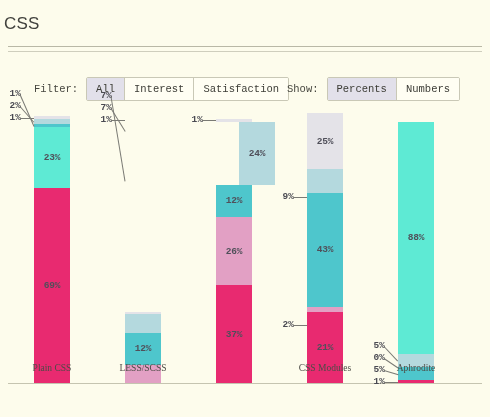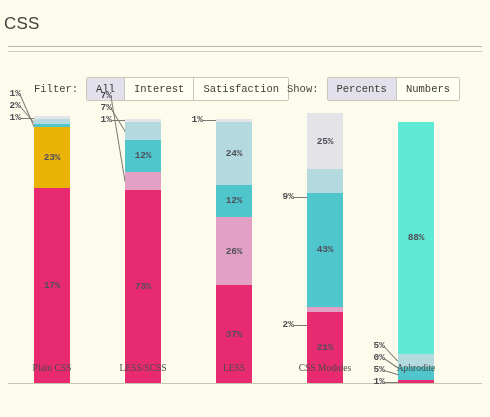--- a/index.html
+++ b/index.html
@@ -191,42 +191,39 @@
         </div>
     </div>
 
   </div>
 
   <div class="chart" id="chart-area">
     <div class="axis-line"></div>
   <div class="bar-col" style="left: 34px;">
         <div class="bar-stack">
           <div class="seg" style="height: 195.36px; background: rgb(232, 42, 112);">
-            <span class="seg-val">17%</span>
-          </div>
-          <div class="seg" style="height: 60.72px; background: #eab308;">
+            <span class="seg-val">69%</span>
+          </div>
+          <div class="seg" style="height: 60.72px; background: #5eead4;">
             <span class="seg-val">23%</span>
           </div>
           <div class="seg" style="height: 2.64px; background: rgb(78, 198, 204);"></div>
           <div class="seg" style="height: 5.28px; background: rgb(180, 217, 222);"></div>
           <div class="seg" style="height: 2.64px; background: rgb(228, 227, 232);"></div>
         </div>
         <div class="cat-label">Plain CSS</div>
       </div>
       <div class="callout" style="left: 9.6px; top: -20.32px;">1%</div>
       <div class="leader" style="left: 20px; top: -14.32px; width: 34.8552px; transform: rotate(66.3179deg);"></div>
       <div class="callout" style="left: 9.6px; top: -8.32px;">2%</div>
       <div class="leader" style="left: 20px; top: -2.32px; width: 21.2302px; transform: rotate(48.743deg);"></div>
       <div class="callout" style="left: 9.6px; top: 3.68px;">1%</div>
       <div class="leader" style="left: 20px; top: 9.68px; width: 14px; transform: rotate(0deg);"></div>
       <div class="bar-col" style="left: 125px;">
         <div class="bar-stack">
-          <div class="seg" style="height: 192.72px; background: rgb(232, 42, 112);">
-            <span class="seg-val">73%</span>
-          </div>
           <div class="seg" style="height: 18.48px; background: rgb(226, 160, 196);"></div>
           <div class="seg" style="height: 31.68px; background: rgb(78, 198, 204);">
             <span class="seg-val">12%</span>
           </div>
           <div class="seg" style="height: 18.48px; background: rgb(180, 217, 222);"></div>
           <div class="seg" style="height: 2.64px; background: rgb(228, 227, 232);"></div>
         </div>
         <div class="cat-label">LESS/SCSS</div>
       </div>
       <div class="callout" style="left: 100.6px; top: -17.68px;">7%</div>
@@ -239,26 +236,25 @@
         <div class="bar-stack">
           <div class="seg" style="height: 97.68px; background: rgb(232, 42, 112);">
             <span class="seg-val">37%</span>
           </div>
           <div class="seg" style="height: 68.64px; background: rgb(226, 160, 196);">
             <span class="seg-val">26%</span>
           </div>
           <div class="seg" style="height: 31.68px; background: rgb(78, 198, 204);">
             <span class="seg-val">12%</span>
           </div>
-          <div class="seg" style="height: 63.36px; background: rgb(180, 217, 222);">
+          <div class="seg" style="height: 63.36px; background: rgb(180, 217, 222); margin-left: 23px;">
             <span class="seg-val">24%</span>
           </div>
           <div class="seg" style="height: 2.64px; background: rgb(228, 227, 232);"></div>
         </div>
-        <div class="cat-label">LESS</div>
       </div>
       <div class="callout" style="left: 191.6px; top: 6.32px;">1%</div>
       <div class="leader" style="left: 202px; top: 12.32px; width: 14px; transform: rotate(0deg);"></div>
       <div class="bar-col" style="left: 307px;">
         <div class="bar-stack">
           <div class="seg" style="height: 71px; background: rgb(232, 42, 112);">
             <span class="seg-val">21%</span>
           </div>
           <div class="seg" style="height: 5.28px; background: rgb(226, 160, 196);"></div>
           <div class="seg" style="height: 113.52px; background: rgb(78, 198, 204);">

